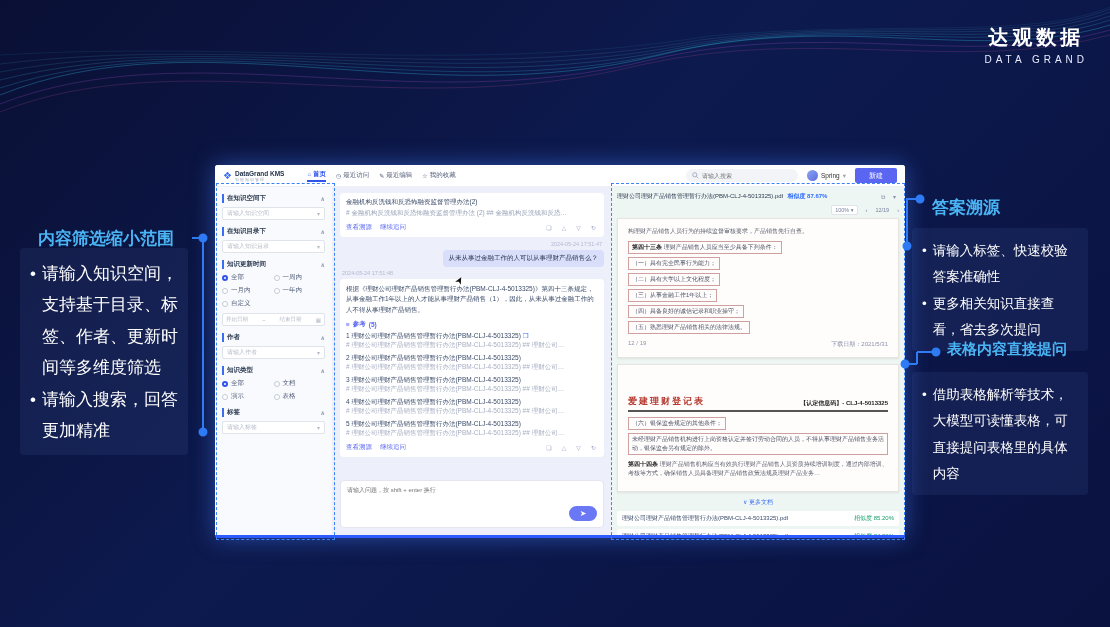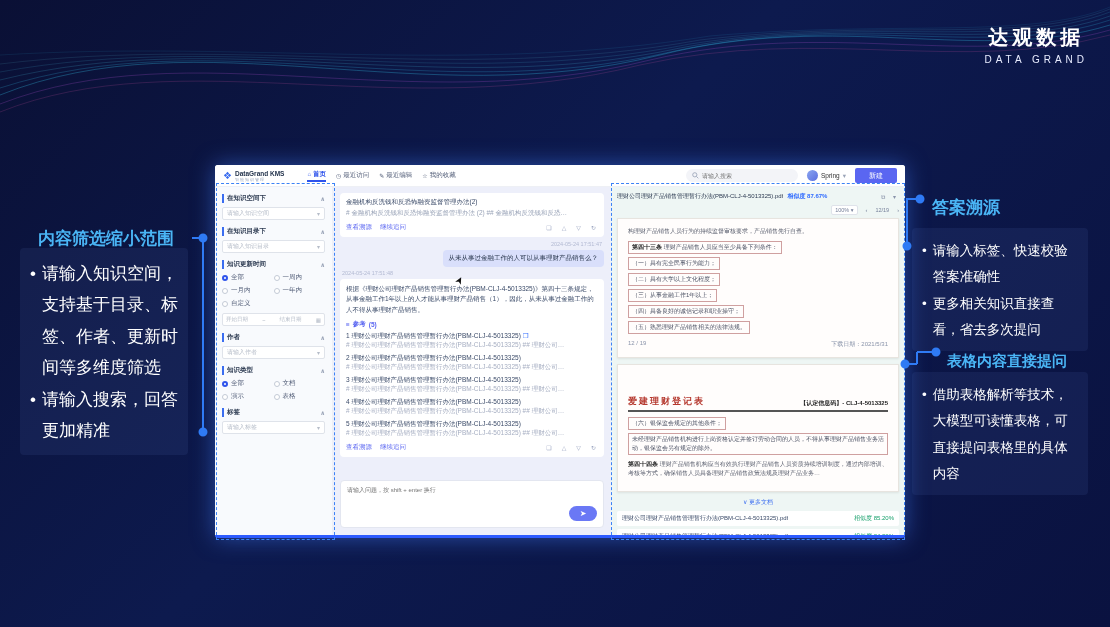--- a/index.html
+++ b/index.html
@@ -168,21 +168,21 @@
     <div class="b">
         <span class="dot">•</span>
       <span>请输入标签、快速校验答案准确性</span>
       </div>
     <div class="b">
         <span class="dot">•</span>
       <span>更多相关知识直接查看，省去多次提问</span>
       </div>
   </div>
 
-  <div class="anno-label" style="left:947px; top:352px; font-size:15px;">表格内容直接提问</div>
+  <div class="anno-label" style="left:947px; top:340px; font-size:15px;">表格内容直接提问</div>
   <div class="anno-card rb-card">
     <div class="b">
         <span class="dot">•</span>
       <span>借助表格解析等技术，大模型可读懂表格，可直接提问表格里的具体内容</span>
       </div>
   </div>
 
   <div class="app">
 
     <div class="topbar">

